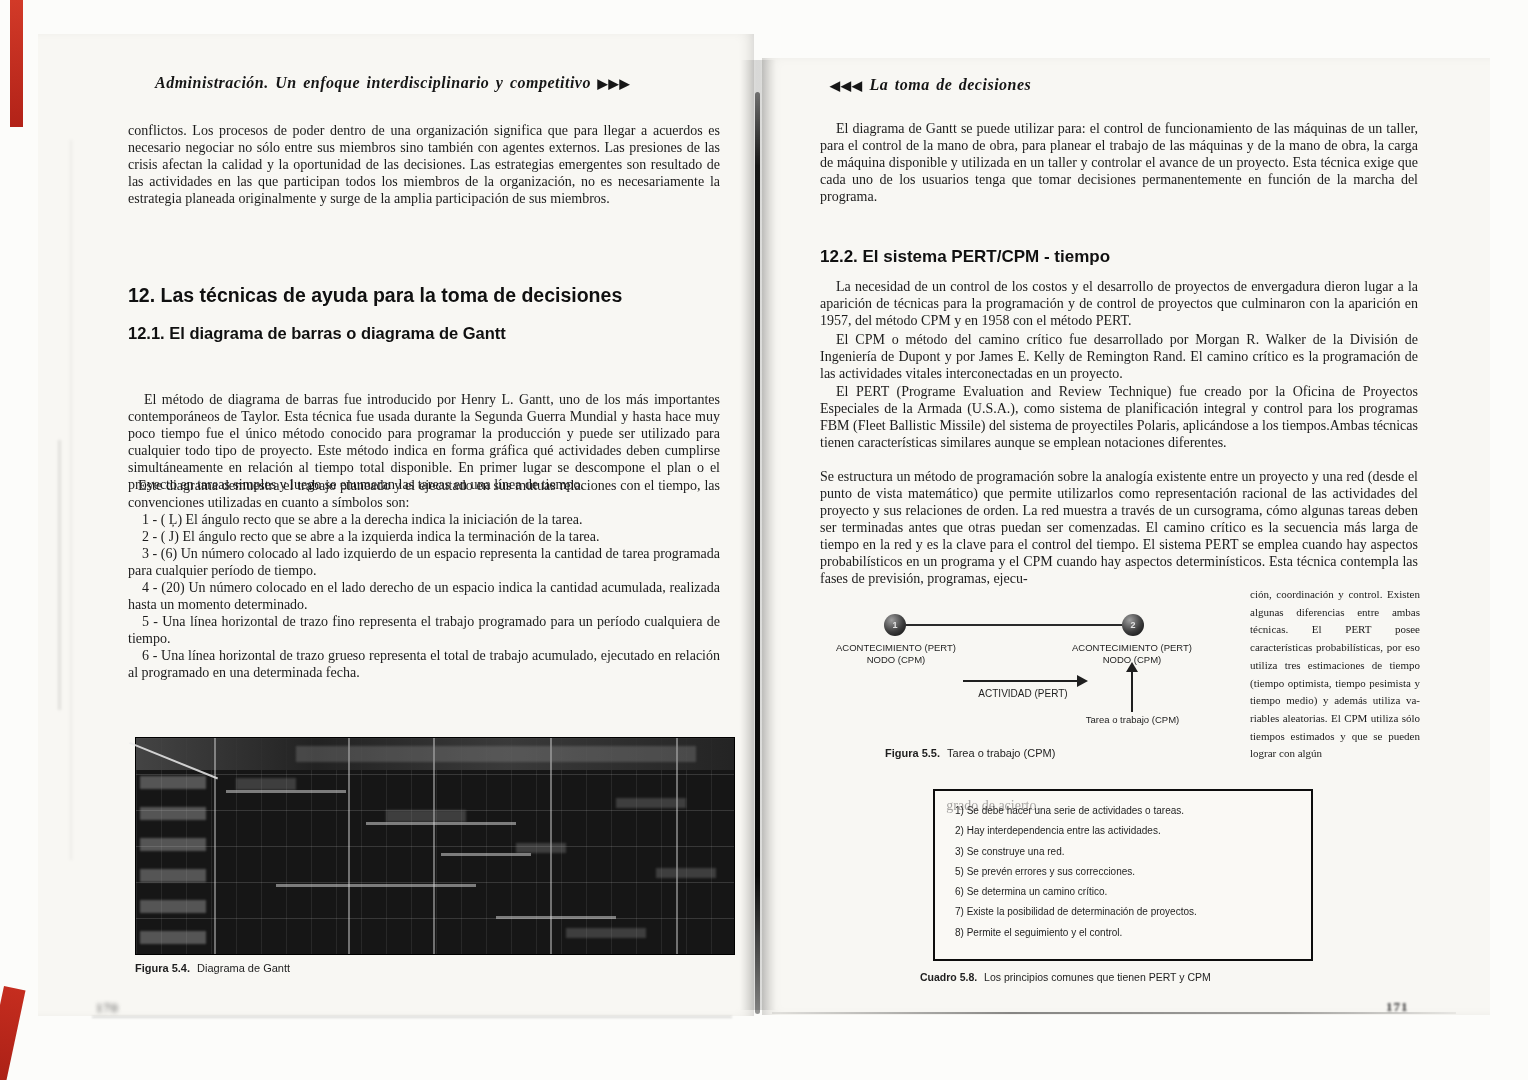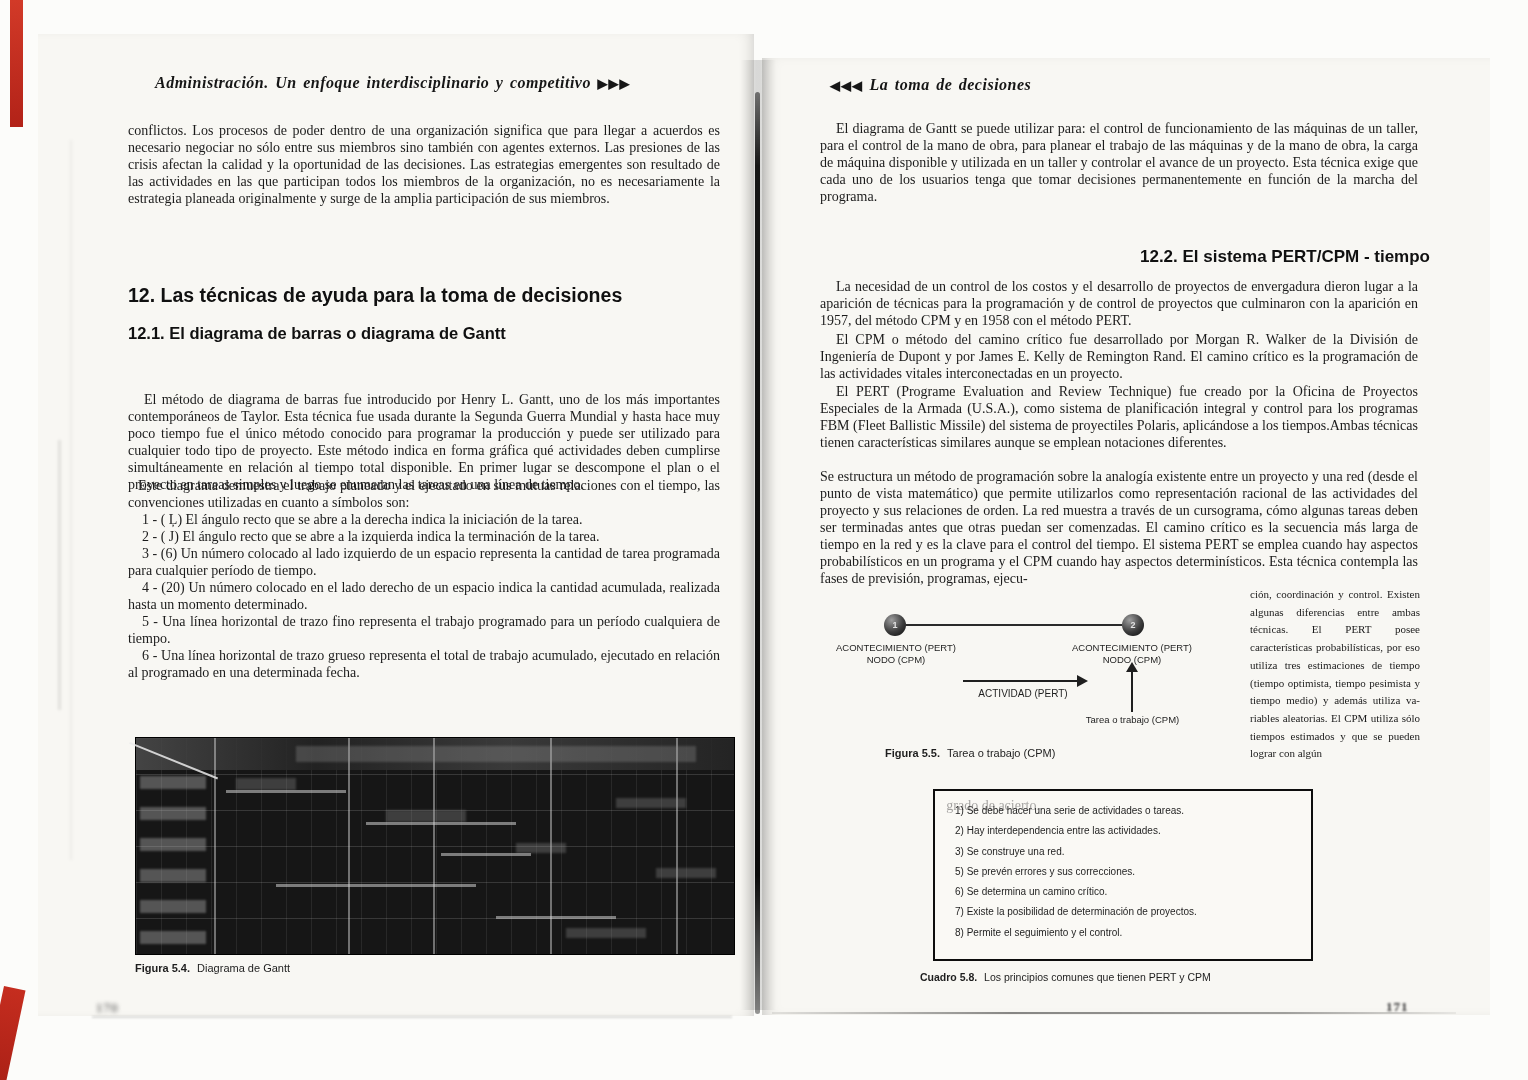--- a/index.html
+++ b/index.html
@@ -50,21 +50,21 @@
   .lp-para2 { left:128px; top:352px; width:592px;margin-top:39px; }
   .lp-para3 { left:128px; top:477px; width:592px; }
   .lp-symbols { position:absolute; left:128px; top:511px; width:592px; }
   .lp-symbols p { font-size:14px; line-height:17px; text-align:justify; text-indent:14px; margin:0; color:#1b1b1b; }
 
   .h-main { position:absolute; left:128px; top:284px; width:610px;
             font-family:"Liberation Sans", sans-serif; font-weight:bold; font-size:19.5px; color:#101010; }
   .h-sub  { position:absolute; left:128px; top:324px; width:610px;
             font-family:"Liberation Sans", sans-serif; font-weight:bold; font-size:16.5px; color:#101010; }
   .h-sub2 { position:absolute; left:820px; top:247px; width:610px;
-            font-family:"Liberation Sans", sans-serif; font-weight:bold; font-size:17px; color:#101010;text-align:right; }
+            font-family:"Liberation Sans", sans-serif; font-weight:bold; font-size:17px; color:#101010; }
 
   .rp-para1 { left:820px; top:120px; width:598px; }
   .rp-paraA { left:820px; top:278px; width:598px; }
   .rp-paraB { left:820px; top:331px; width:598px; }
   .rp-paraC { left:820px; top:383px; width:598px; }
   .rp-paraD { left:820px; top:468px; width:598px; }
   .side-col { position:absolute; left:1250px; top:586px; width:170px;
               font-size:11px; line-height:17.7px; text-align:justify; color:#1b1b1b; }
   .rp-grado { left:820px; top:797px; width:220px; text-align:right; }
 

